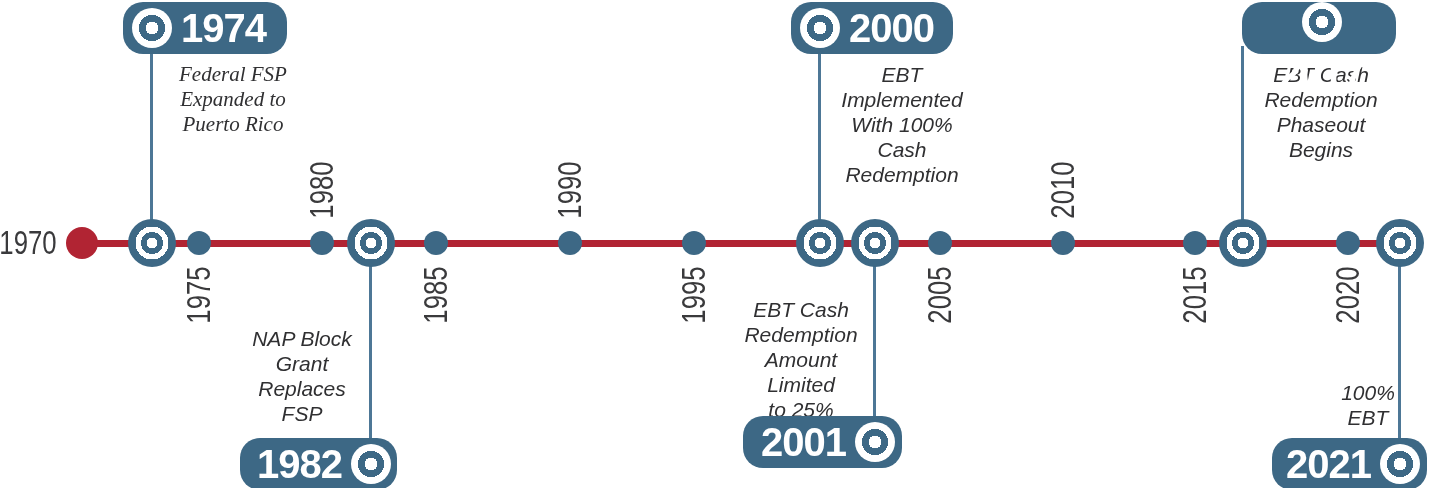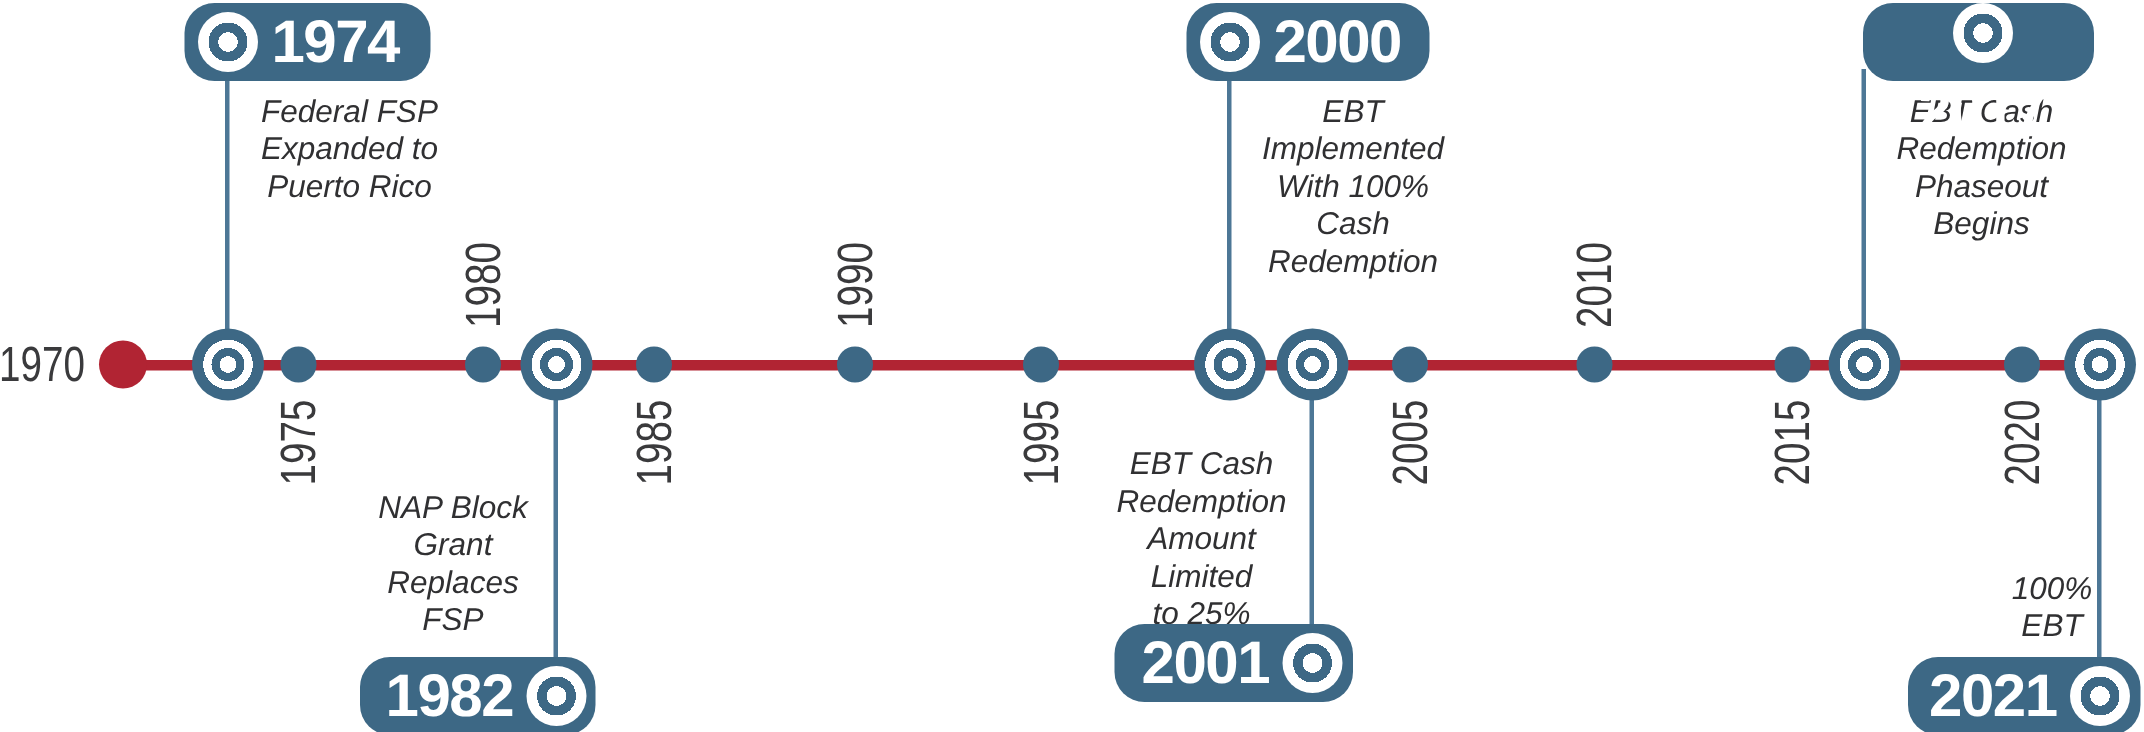--- a/index.html
+++ b/index.html
@@ -177,21 +177,21 @@
   </div>
   <div class="badge bottom" style="left:743px; top:416px; width:159px; padding-right:7px;">
     <span class="year">2001</span>
     <span class="badge-icon"></span>
   </div>
   <div class="badge bottom" style="left:1272px; top:438px; width:155px; padding-right:7px;">
     <span class="year">2021</span>
     <span class="badge-icon"></span>
   </div>
 
-  <div class="desc" style="left:133px;  top:62px;">Federal FSP
+  <div class="desc" style="left:133px;  top:62px;font-family:Liberation Serif, serif;">Federal FSP
 Expanded to
 Puerto Rico</div>
   <div class="desc" style="left:202px;  top:326px;">NAP Block
 Grant
 Replaces
 FSP</div>
   <div class="desc" style="left:802px;  top:62px;">EBT
 Implemented
 With 100%
 Cash

